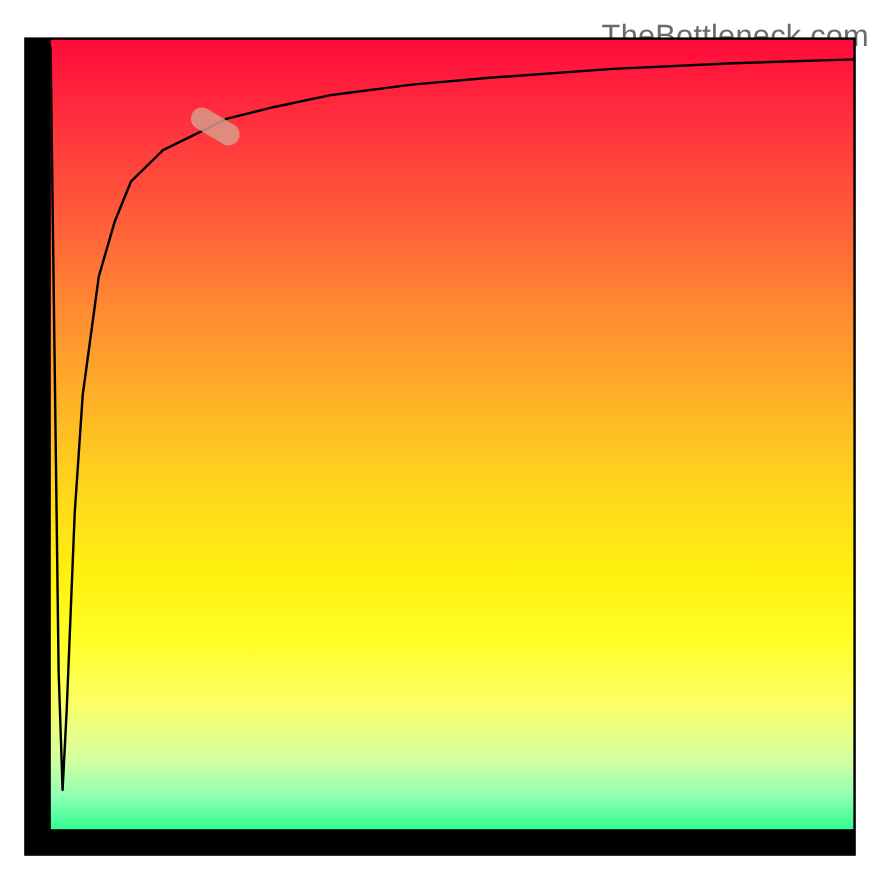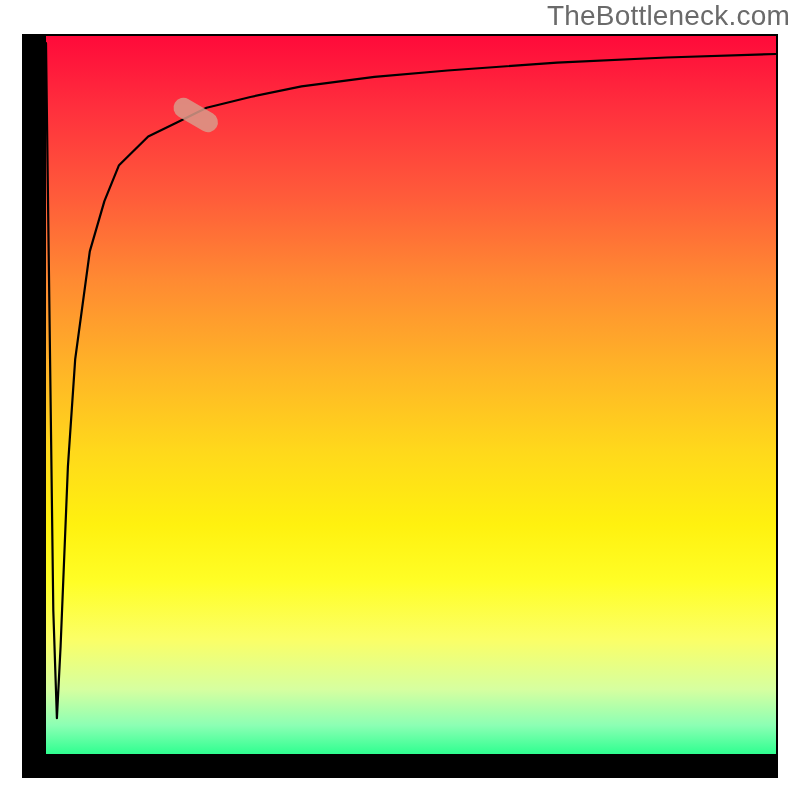--- a/index.html
+++ b/index.html
@@ -11,21 +11,21 @@
     font-family: Arial, Helvetica, sans-serif;
     overflow: hidden;
   }
   .stage {
     position: relative;
     width: 800px;
     height: 800px;
   }
   .watermark {
     position: absolute;
-    top: 0;
+    top: 17px;
     right: 10px;
     font-size: 28px;
     font-weight: 400;
     color: #6a6a6a;
     letter-spacing: 0.2px;
     user-select: none;
   }
   .plot-frame {
     position: absolute;
     left: 22px;

